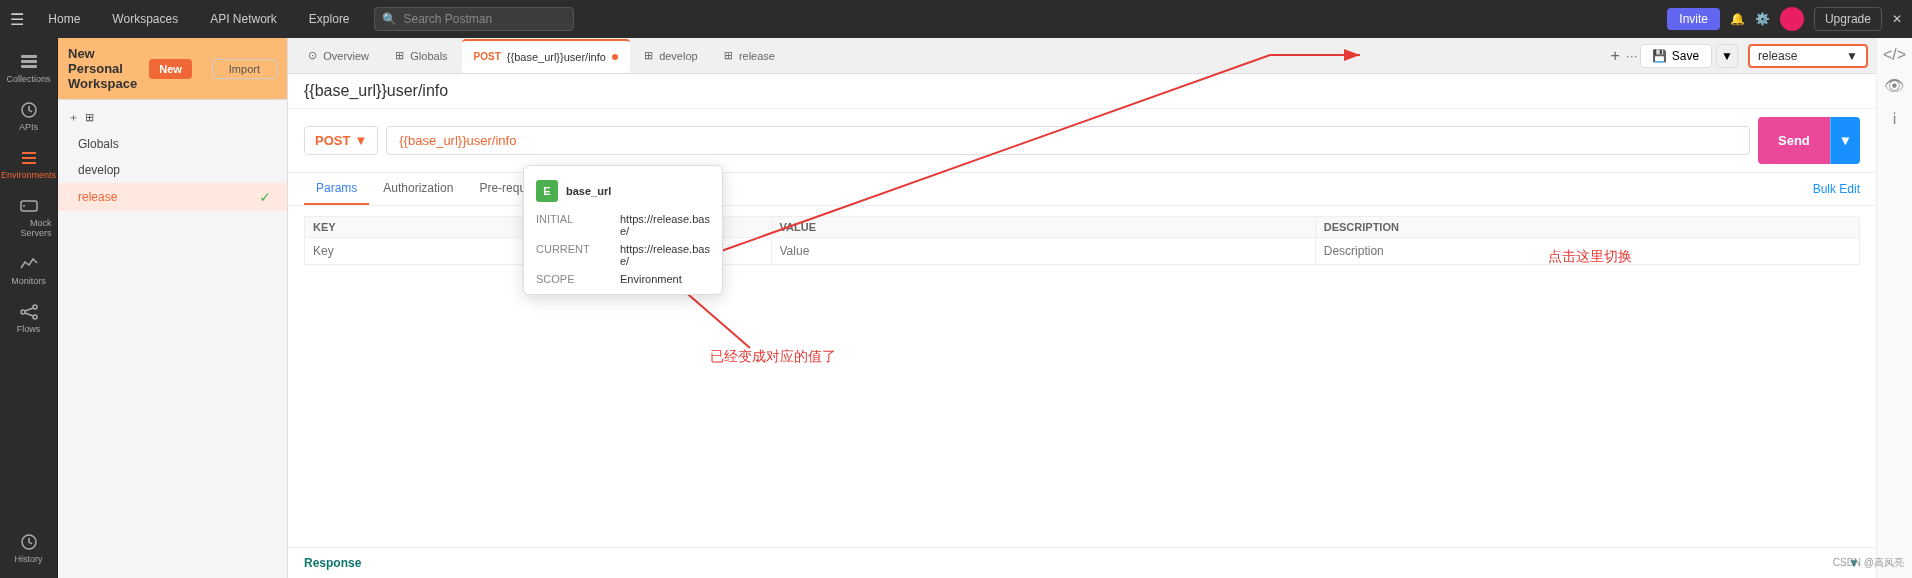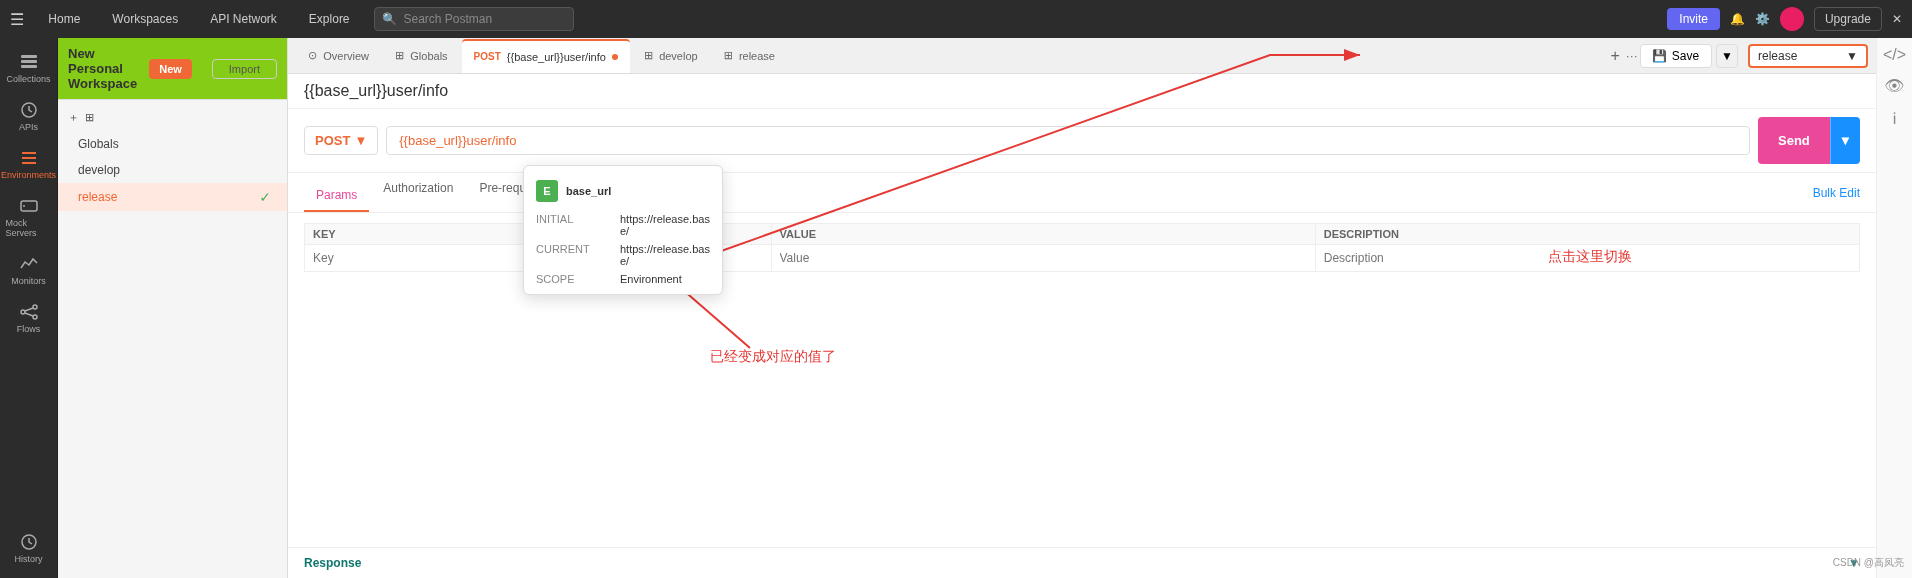--- a/index.html
+++ b/index.html
@@ -73,37 +73,37 @@
       padding: 6px 4px;
       cursor: pointer;
       border-radius: 4px;
       color: #aaa;
       font-size: 10px;
       width: 54px;
       gap: 2px;
     }
     .sidebar-icon.active { color: #f06835; }
     .sidebar-icon svg { width: 20px; height: 20px; }
-    .sidebar-icon span { font-size: 9px; text-align: left; }
+    .sidebar-icon span { font-size: 9px; text-align: right; }
 
     
     .left-panel {
       width: 230px;
       background: #f5f5f5;
       border-right: 1px solid #ddd;
       display: flex;
       flex-direction: column;
     }
     .left-panel-header {
       display: flex;
       align-items: center;
       justify-content: space-between;
       padding: 8px 10px;
       border-bottom: 1px solid #ddd;
-      background: #84cc16;
+      background: #fdba74;
     }
     .workspace-name { font-size: 13px; font-weight: 600; color: #333; }
     .header-btns { display: flex; gap: 20px; }
     .new-btn {
       background: #f06835;
       color: #fff;
       border: none;
       border-radius: 4px;
       padding: 3px 10px;
       font-size: 11px;
@@ -271,23 +271,22 @@
       gap: 2px;
     }
     .req-tab {
       padding: 8px 12px;
       font-size: 12px;
       cursor: pointer;
       color: #666;
       border-bottom: 2px solid transparent;
     }
     .req-tab.active {
-      color: #ec4899;
+      color: #3b82f6;
       border-bottom: 2px solid #f06835;
-      margin-top: 7px;
     }
 
     
     .query-section { padding: 10px 16px; }
     .query-section-title { font-size: 12px; color: #555; margin-bottom: 8px; }
     .params-table { width: 100%; border-collapse: collapse; }
     .params-table th {
       text-align: left;
       font-size: 11px;
       font-weight: 600;

